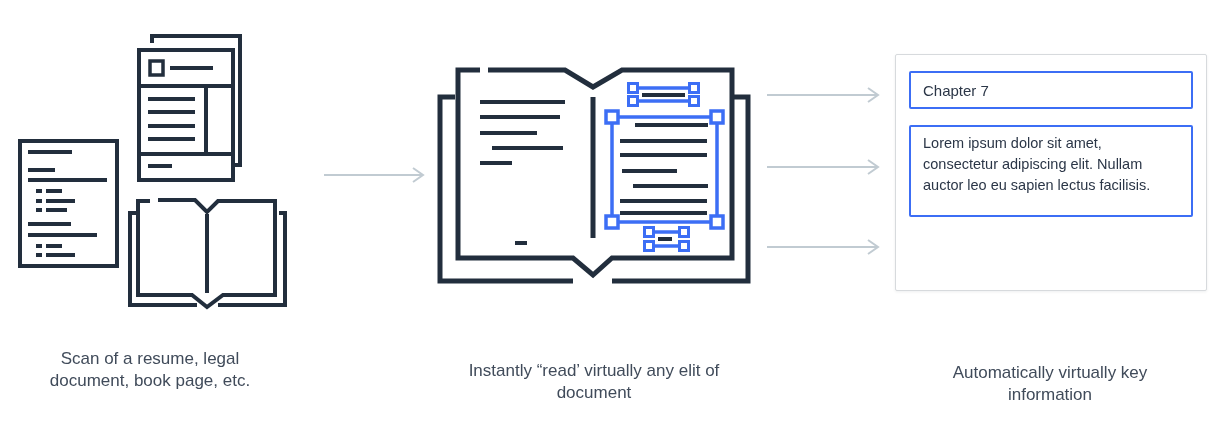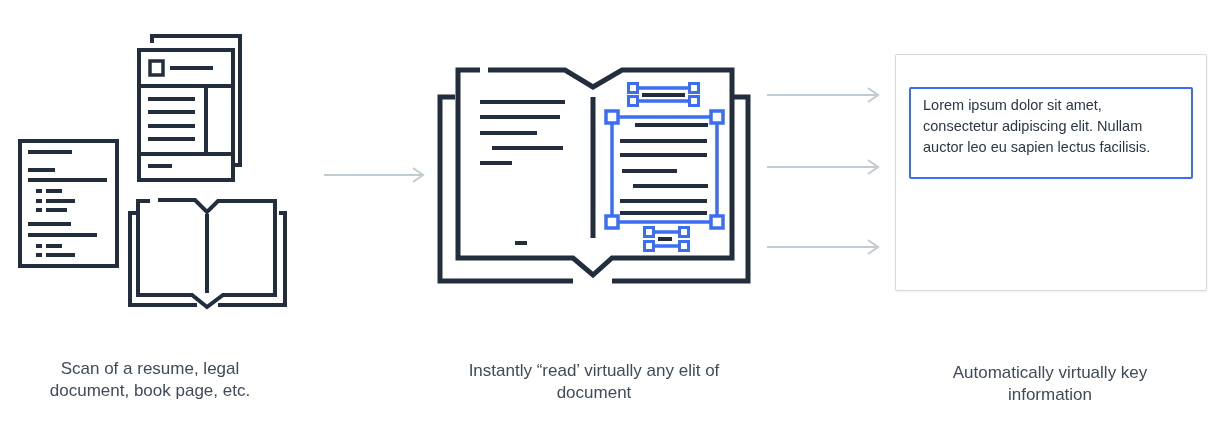--- a/index.html
+++ b/index.html
@@ -175,22 +175,23 @@
   <svg class="abs" style="left:765px;top:157px" width="118" height="20" viewBox="0 0 118 20" aria-hidden="true">
     <line class="s-arrow" stroke-width="2" x1="2" y1="10" x2="112" y2="10"></line>
     <polyline class="s-arrow" stroke-width="2" points="103,3 113,10 103,17"></polyline>
   </svg>
   <svg class="abs" style="left:765px;top:237px" width="118" height="20" viewBox="0 0 118 20" aria-hidden="true">
     <line class="s-arrow" stroke-width="2" x1="2" y1="10" x2="112" y2="10"></line>
     <polyline class="s-arrow" stroke-width="2" points="103,3 113,10 103,17"></polyline>
   </svg>
 
   <div class="abs results-panel" style="left:895px;top:54px;width:312px;height:237px">
+    <div class="result-box single">Chapter 7</div>
     <div class="gap1"></div>
     <div class="result-box multi">Lorem ipsum dolor sit amet, consectetur adipiscing elit. Nullam auctor leo eu sapien lectus facilisis.</div>
     <div class="gap1"></div>
   </div>
 
-  <div class="abs caption" style="left:35px;top:358px;width:230px">Scan of a resume, legal document, book page, etc.</div>
+  <div class="abs caption" style="left:35px;top:348px;width:230px">Scan of a resume, legal document, book page, etc.</div>
   <div class="abs caption" style="left:468px;top:360px;width:252px">Instantly “read’ virtually any elit of document</div>
   <div class="abs caption" style="left:930px;top:362px;width:240px">Automatically virtually key information</div>
 
 </div>
 
 </body></html>

